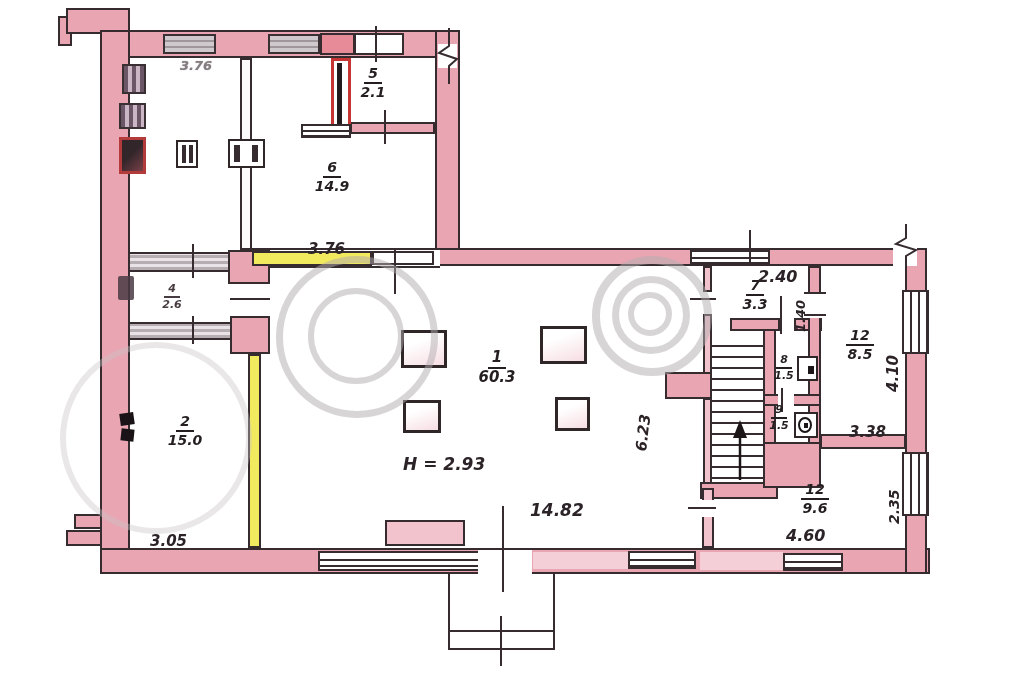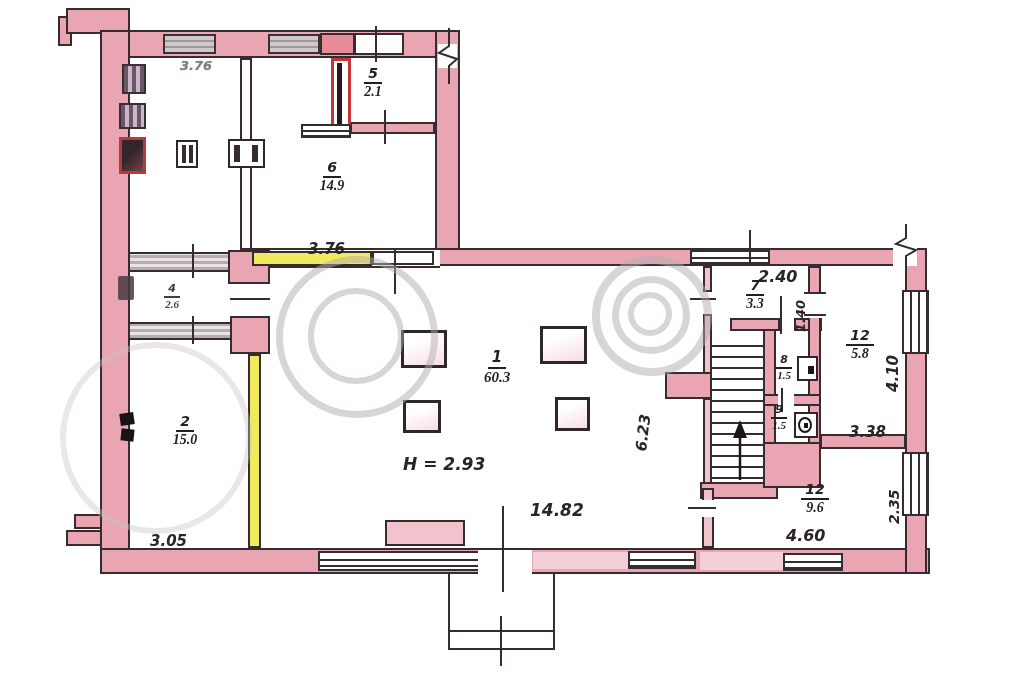--- a/index.html
+++ b/index.html
@@ -22,21 +22,21 @@
   
   .col{position:absolute;background:linear-gradient(160deg,#fff 30%,#f6dde3);border:3px solid #2f2628;box-sizing:border-box;z-index:2;}
   .treads{position:absolute;background:repeating-linear-gradient(180deg,rgba(0,0,0,0) 0 9px,#362b2f 9px 11px);z-index:2;}
   .fix{position:absolute;background:#fff;border:2px solid #2f2628;box-sizing:border-box;z-index:3;}
   
   .dim{position:absolute;font:italic 700 15px "DejaVu Sans",sans-serif;color:#2b2327;white-space:nowrap;z-index:7;}
   .dimV{position:absolute;font:italic 700 15px "DejaVu Sans",sans-serif;color:#2b2327;white-space:nowrap;z-index:7;transform-origin:top left;transform:rotate(-90deg);}
   .faint{color:#847d82;font-size:13px;text-shadow:0 0 1px #9b949a;}
   .frac{position:absolute;text-align:center;color:#241e21;font:italic 700 14px "DejaVu Sans",sans-serif;z-index:7;line-height:1.05;}
   .frac .n{display:inline-block;padding:0 4px 1px;border-bottom:2px solid #241e21;}
-  .frac .d{display:block;padding-top:1px;font-family:Liberation Serif, serif;}
+  .frac .d{display:block;padding-top:1px;}
   .small{font-size:11px;}
   .ring{position:absolute;border-radius:50%;border-style:solid;border-color:rgba(178,172,176,.5);z-index:6;pointer-events:none;}
   .wmletters{position:absolute;left:296px;top:256px;font-size:97px;font-weight:800;letter-spacing:10px;
     color:rgba(205,200,203,.40);-webkit-text-stroke:3px rgba(170,163,167,.60);z-index:6;pointer-events:none;}
   .wmsub{position:absolute;left:400px;top:357px;font-size:13.5px;font-weight:700;letter-spacing:1.5px;
     color:#c9c3c7;opacity:.85;z-index:6;pointer-events:none;}
   svg{position:absolute;z-index:5;overflow:visible;}
 </style>
 </head>
 <body>
@@ -207,21 +207,21 @@
   <div class="frac small" style="left:770px;top:354px;width:28px;">
     <span class="n">8</span>
     <span class="d">1.5</span>
   </div>
   <div class="frac small" style="left:765px;top:404px;width:28px;">
     <span class="n">9</span>
     <span class="d">1.5</span>
   </div>
   <div class="frac" style="left:842px;top:328px;width:36px;">
     <span class="n">12</span>
-    <span class="d">5.8</span>
+    <span class="d">8.5</span>
   </div>
   <div class="frac" style="left:797px;top:482px;width:36px;">
     <span class="n">12</span>
     <span class="d">9.6</span>
   </div>
 
   <div class="dim faint" style="left:180px;top:58px;">3.76</div>
   <div class="dim" style="left:308px;top:240px;">3.76</div>
   <div class="dim" style="left:758px;top:267px;font-size:16px;">2.40</div>
   <div class="dimV" style="left:793px;top:332px;font-size:13px;">1.40</div>

